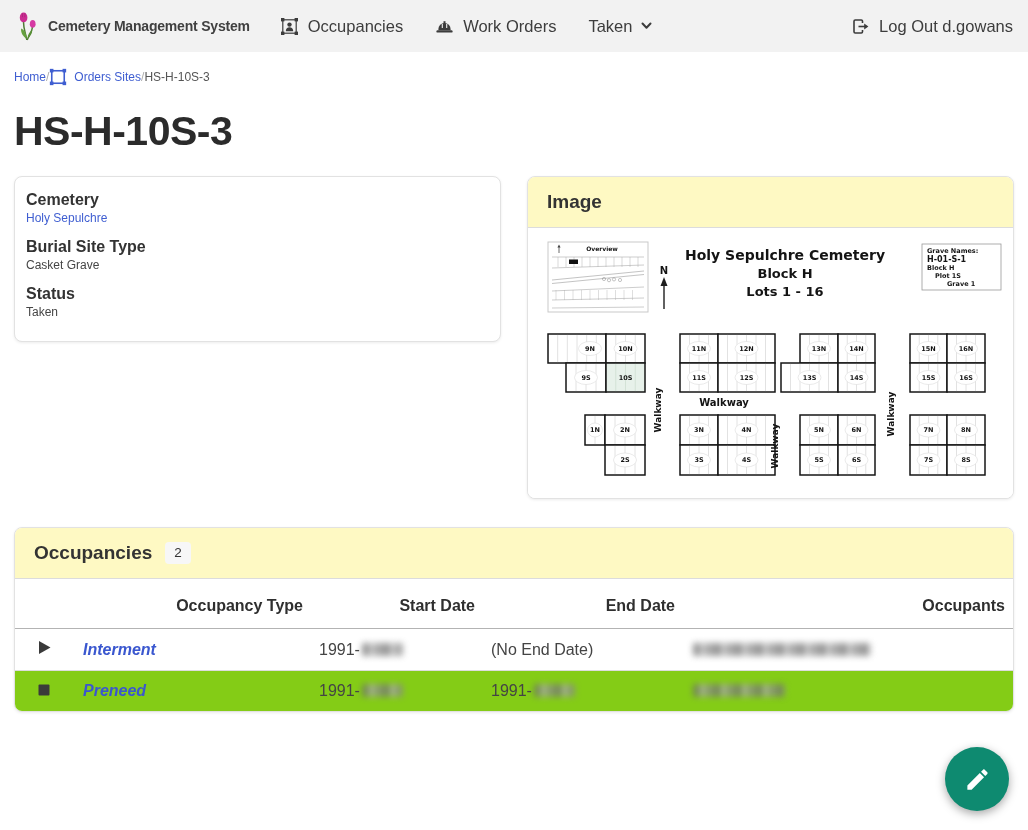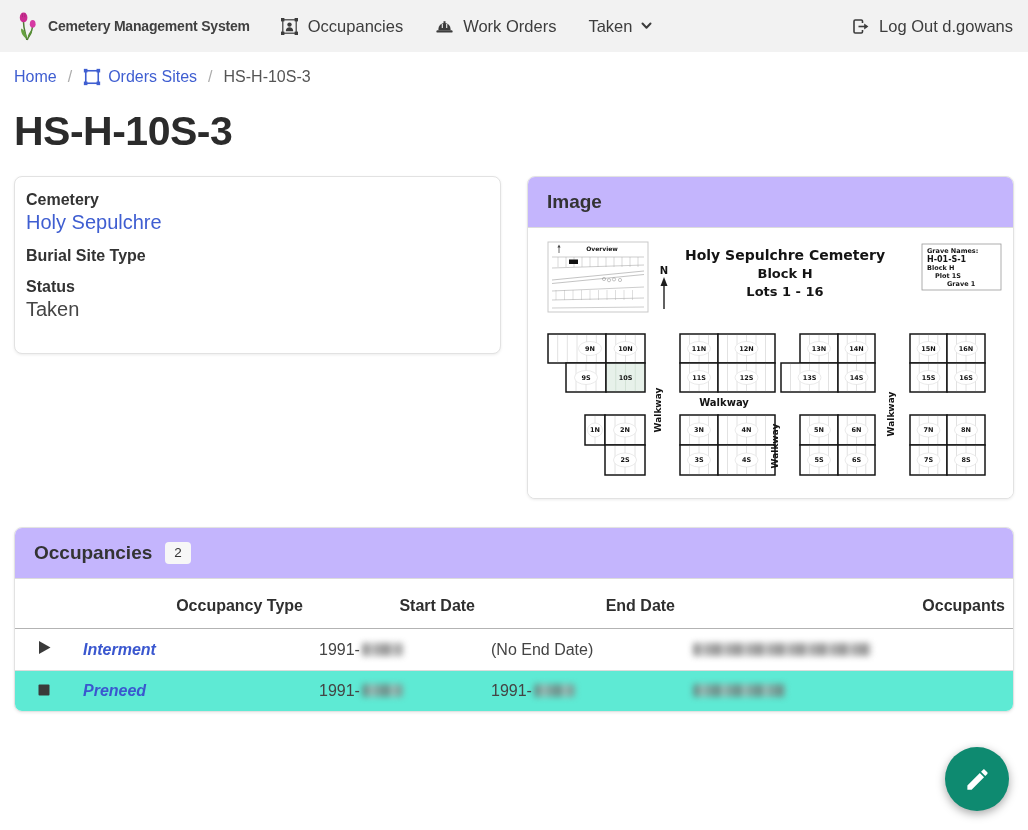--- a/index.html
+++ b/index.html
@@ -10,48 +10,48 @@
     font-family:"Liberation Sans","DejaVu Sans",sans-serif;
   }
   
   .navbar { height:52px; background:#f2f2f2; display:flex; align-items:center; padding:0 15px; }
   .brand { display:flex; align-items:center; gap:9px; margin-right:30px; cursor:pointer; }
   .brand-title { font-weight:bold; font-size:14px; color:#404040; letter-spacing:-0.2px; }
   .nav-links { display:flex; align-items:center; gap:32px; }
   .nav-item { display:flex; align-items:center; gap:9px; font-size:16.5px; color:#3d3d3d; cursor:pointer; text-decoration:none; }
   .spacer { flex:1; }
   
-  .breadcrumb { display:flex; align-items:center; gap:11px; padding:16px 14px 10px; font-size:16px; }
+  .breadcrumb { display:flex; align-items:center; padding:16px 14px 10px; font-size:12px; }
   .crumb-link { color:#3f5ed1; text-decoration:none; display:flex; align-items:center; gap:7px; cursor:pointer; }
   .crumb-sep { color:#adadad; }
   .crumb-current { color:#555; }
   
   h1.page-title { margin:12px 14px 21px; font-size:41px; font-weight:bold; color:#2b2b2b; letter-spacing:-0.5px; }
   
   .card { background:#fff; border:1px solid #e2e2e2; border-radius:8px; box-shadow:0 1px 3px rgba(0,0,0,.08); }
   .content-row { display:flex; gap:26px; padding:0 14px; align-items:flex-start; }
-  .details-card { width:487px; padding:14px 11px 16px; }
+  .details-card { width:487px; padding:14px 11px 6px; }
   .field { margin-bottom:13px; }
   .field:last-child { margin-bottom:16px; }
   .field-label { font-weight:bold; font-size:16px; color:#333; margin-bottom:2px; }
-  .field-value { font-size:20px; color:#454545; }
+  .field-value { font-size:12px; color:#454545; }
   a.value-link { color:#3f5ed1; text-decoration:none; cursor:pointer; }
   .image-card { width:487px; overflow:hidden; }
-  .card-header { background:#c4b5fd; padding:14px 19px; font-size:19px; font-weight:bold; color:#333; border-bottom:1px solid #dcdcdc; }
+  .card-header { background:#fef9c3; padding:14px 19px; font-size:19px; font-weight:bold; color:#333; border-bottom:1px solid #dcdcdc; }
   .image-body { padding:10px; background:#fff; }
   svg.map { display:block; width:465px; height:250px; }
   
   .occupancies-card { margin:28px 14px 0; overflow:hidden; }
   .occ-header { display:flex; align-items:center; gap:13px; }
   .badge { background:#f7f7f7; border-radius:4px; font-size:13.5px; font-weight:normal; padding:3px 9px 4px; color:#333; }
   table.occ-table { width:100%; border-collapse:collapse; font-size:16px; background:#fff; }
   .occ-table thead th { text-align:right; font-weight:bold; color:#2f2f2f; padding:18px 8px 13px; border-bottom:1px solid #b3b3b3; }
   .occ-table td { padding:11px 8px; }
   .occ-table tbody tr + tr td { border-top:1px solid #dcdcdc; }
-  .occ-table tbody tr:nth-child(2) { background:#5eead4; }
+  .occ-table tbody tr:nth-child(2) { background:#84cc16; }
   th.col-icon { width:60px; }
   th.col-type { width:236px; }
   th.col-start { width:172px;margin-left:40px; }
   th.col-end { width:200px; }
   td.icon-cell { padding-left:23px; }
   a.row-link { color:#3a57cf; font-weight:bold; text-decoration:none; cursor:pointer;font-style:italic; }
   .date-cell, .occupants-cell { color:#444; }
   .blur { display:inline-block; vertical-align:middle; height:13px; border-radius:2px; margin-left:2px; margin-top:-2px;
           background:repeating-linear-gradient(90deg,#6f6f6f 0 7px,#b7b7b7 7px 12px,#8a8a8a 12px 21px);
           filter:blur(3px); opacity:.72; }
@@ -140,20 +140,21 @@
 
 <div class="content-row">
 
   <section class="card details-card">
     <div class="field">
       <div class="field-label">Cemetery</div>
       <div class="field-value"><a class="value-link">Holy Sepulchre</a></div>
     </div>
     <div class="field">
       <div class="field-label">Burial Site Type</div>
+      <div class="field-value">Casket Grave</div>
     </div>
     <div class="field">
       <div class="field-label">Status</div>
       <div class="field-value">Taken</div>
     </div>
   </section>
 
   <section class="card image-card">
     <div class="card-header">Image</div>
     <div class="image-body">

